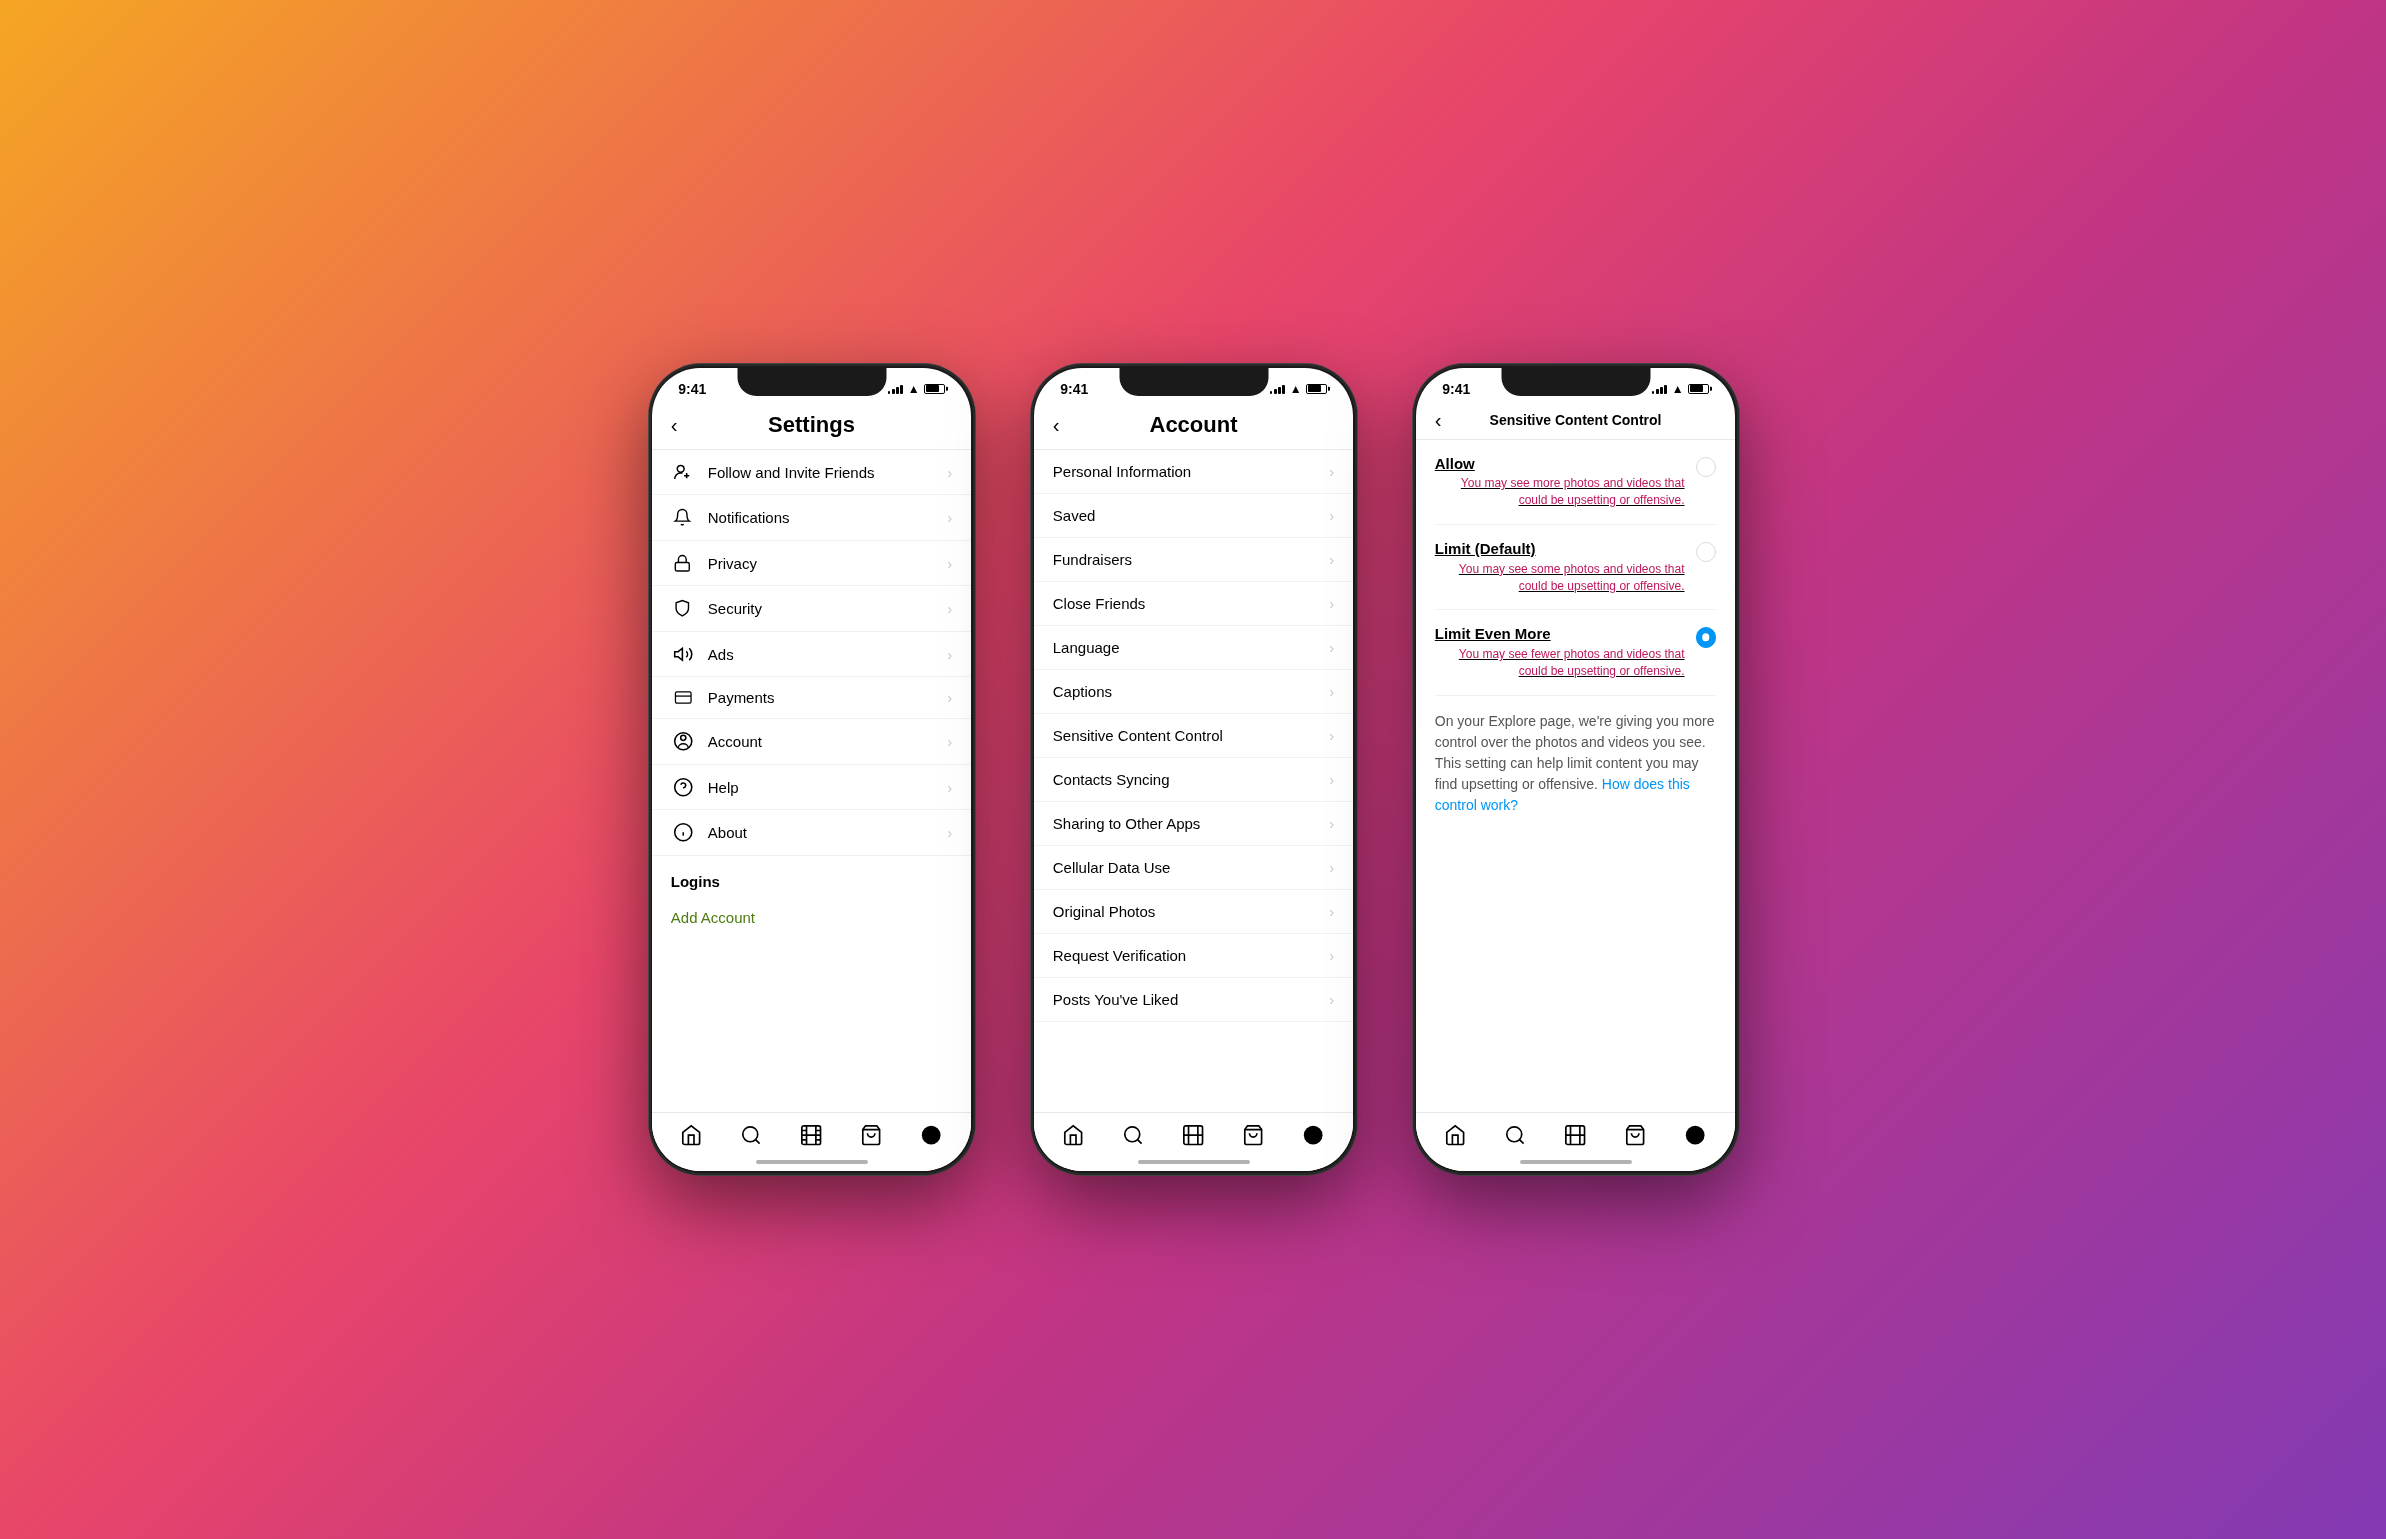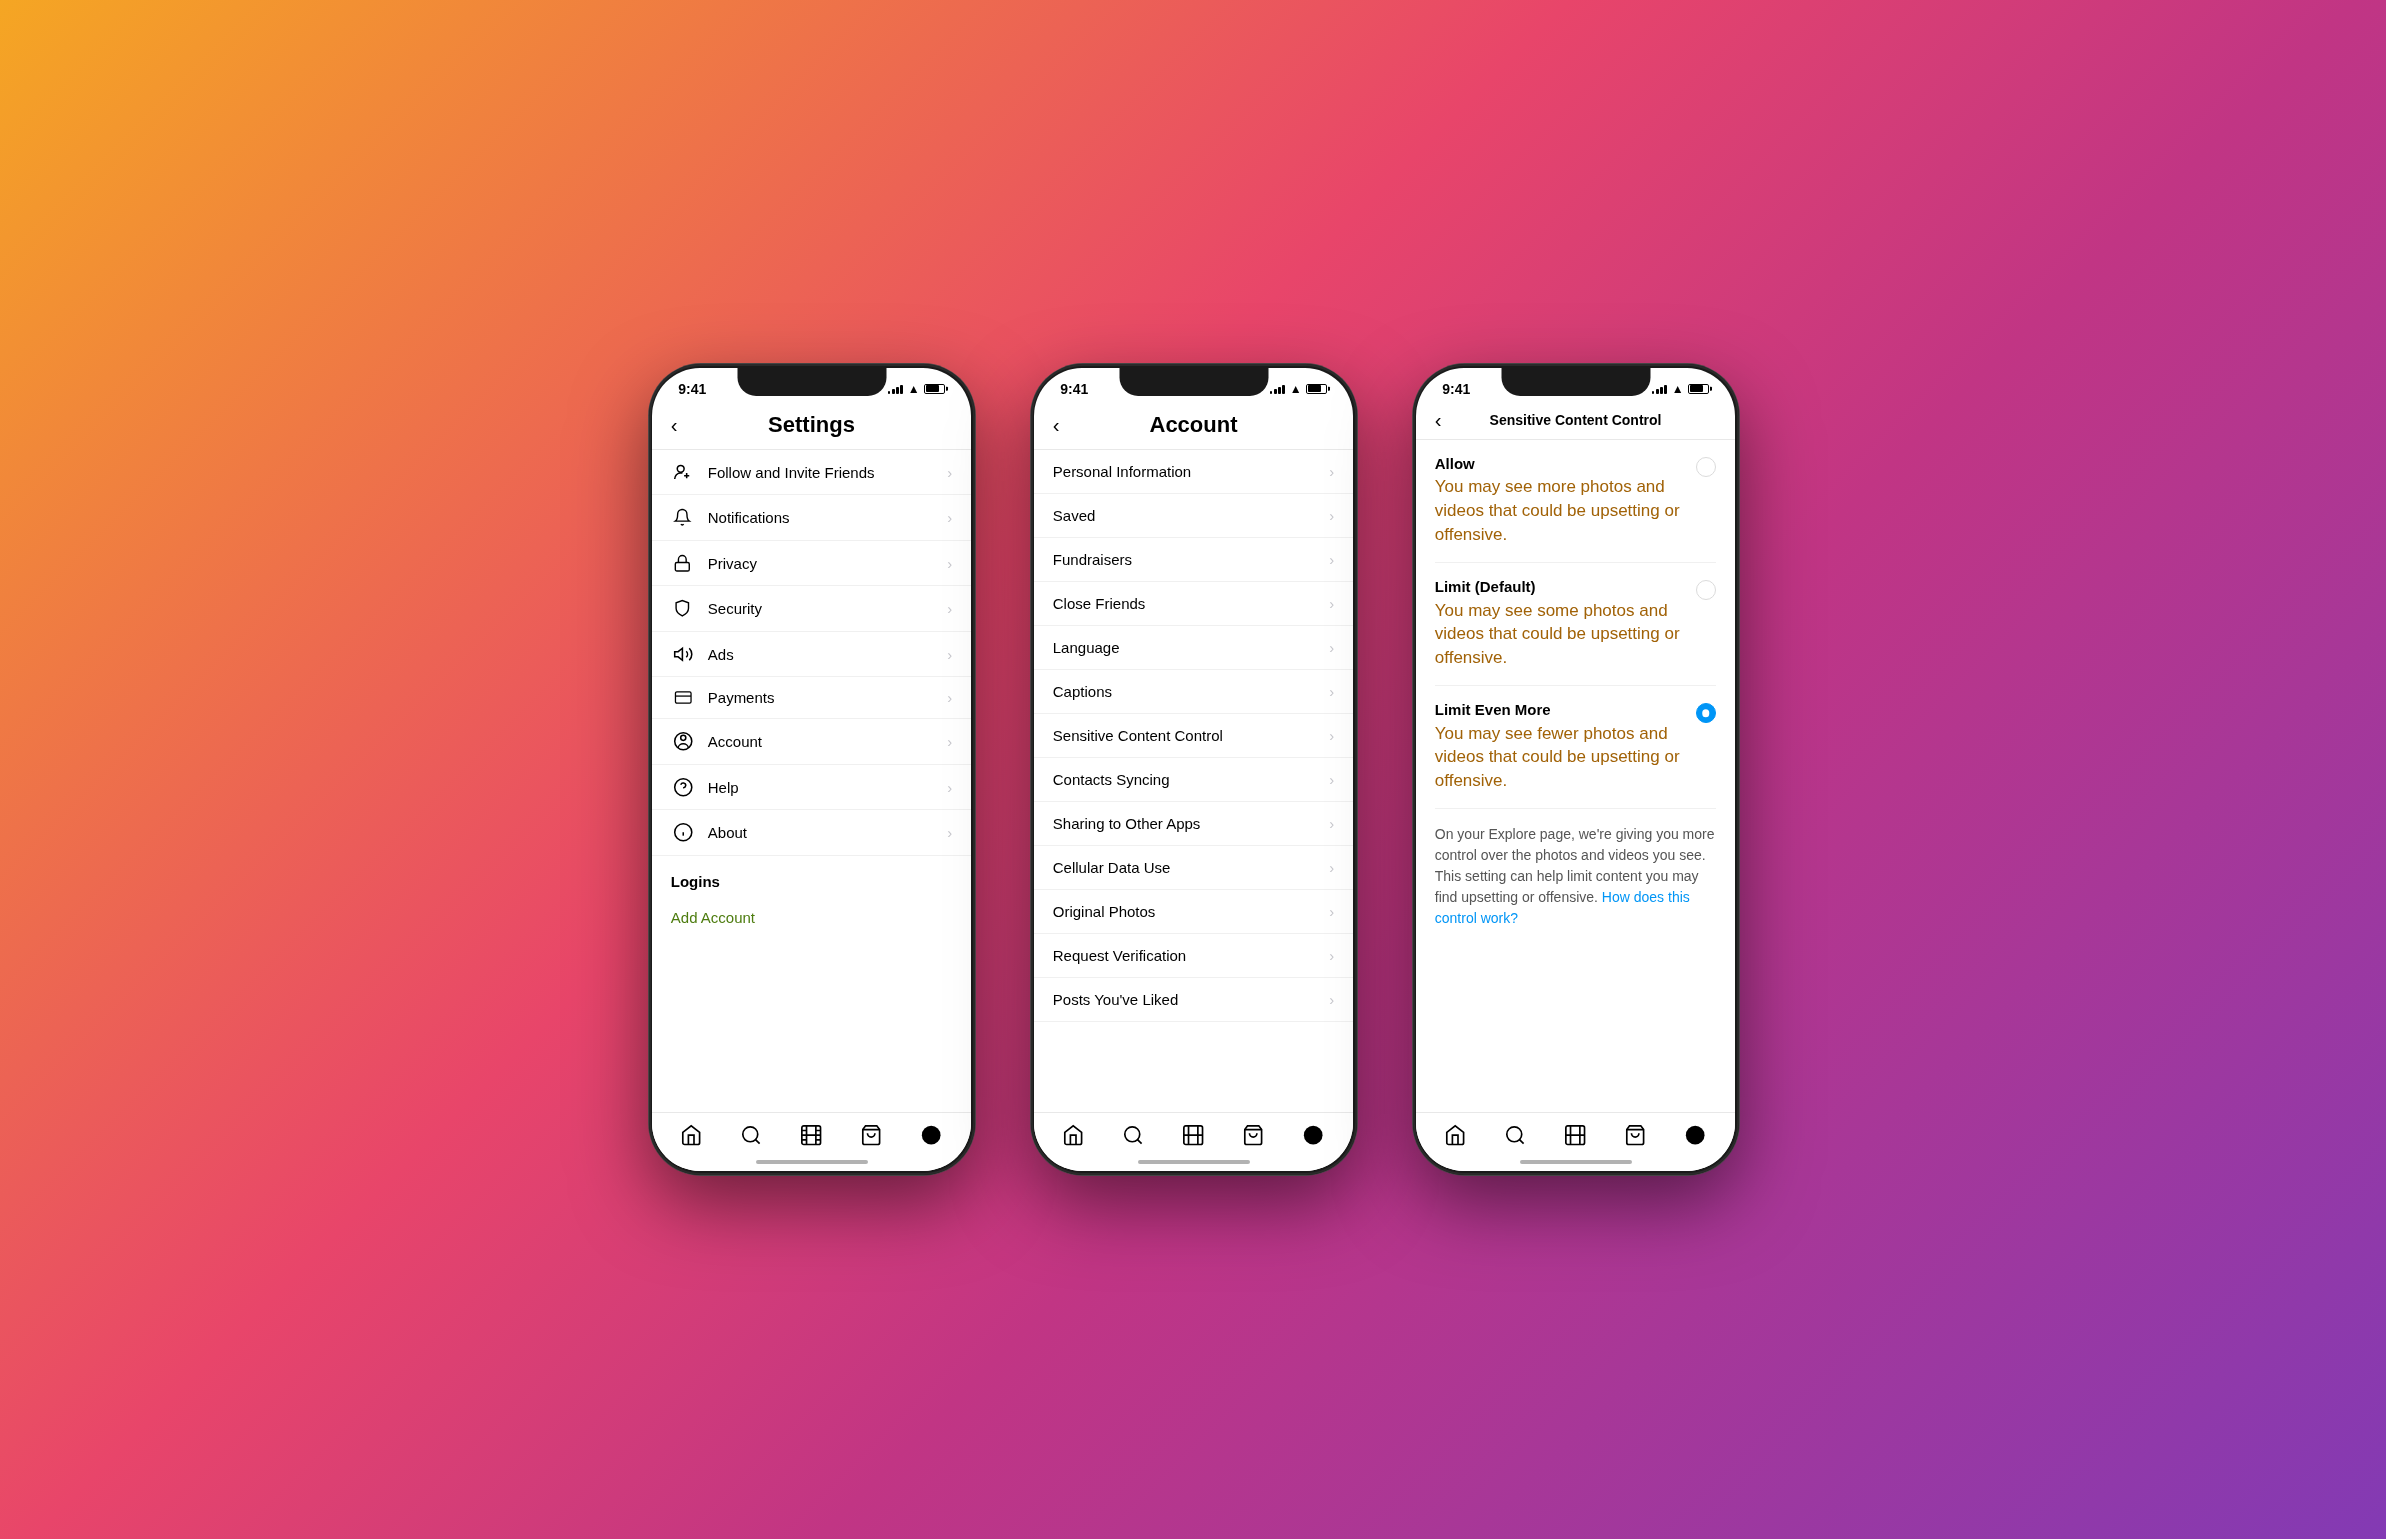--- a/index.html
+++ b/index.html
@@ -206,37 +206,39 @@
     .scc-content {
       padding: 0 18.6px;
     }
 
     .scc-option {
       padding: 15px 0;
       border-bottom: 0.9px solid #f0f0f0;
       display: flex;
       align-items: flex-start;
       justify-content: space-between;
+      text-decoration: underline;
     }
 
     .scc-option-text {
       flex: 1;
     }
 
     .scc-option-title {
       font-size: 15px;
       font-weight: 600;
       color: #000;
       margin-bottom: 3.7px;
     }
 
     .scc-option-desc {
-      font-size: 17px;
-      color: #a16207;
+      font-size: 12px;
+      color: #be185d;
       line-height: 1.4;
+      text-align: right;
     }
 
     .radio-btn {
       width: 20.5px;
       height: 20.5px;
       border: 1.9px solid #dbdbdb;
       border-radius: 50%;
       margin-left: 11.2px;
       flex-shrink: 0;
       margin-top: 1.9px;

